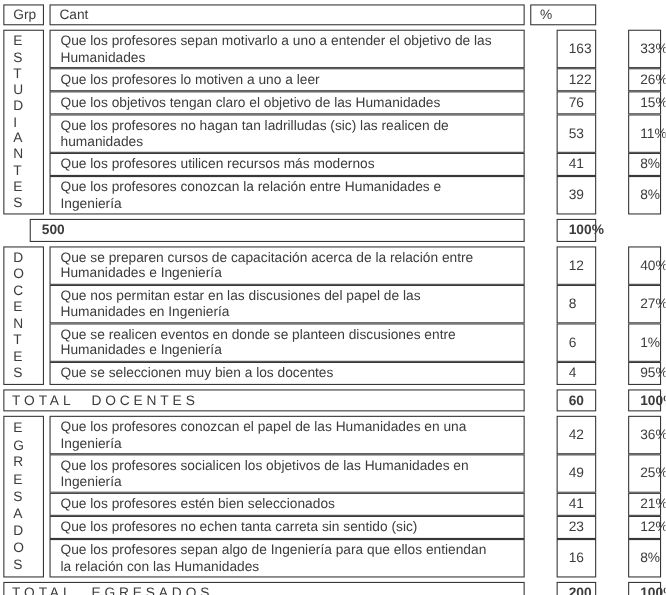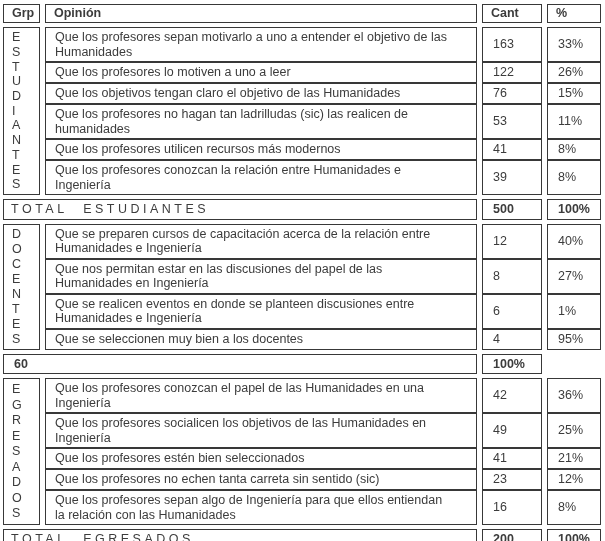--- a/index.html
+++ b/index.html
@@ -16,23 +16,23 @@
     margin-bottom:4px;
   }
   .band.total-band { grid-template-columns:474px 60px 54px; }
   .cell {
     box-sizing:border-box;
     border:1px solid #383838;
     background:#fff;
     display:flex; align-items:center;
     font-size:12.5px; line-height:14.5px;
   }
-  .hdr { font-weight:bold; min-height:19px; padding:1px 4px 1px 8px; }
+  .hdr { font-weight:normal; min-height:19px; padding:1px 4px 1px 8px; }
   .op  { padding:2px 24px 2px 9px; min-height:21px; }
-  .num { padding:2px 4px 2px 10px; min-height:21px; }
+  .num { padding:2px 4px 2px 10px; min-height:21px;margin-left:24px; }
   .vcell {
     flex-direction:column;
     justify-content:space-evenly;
     align-items:flex-start;
     padding:2px 2px 2px 8px;
   }
   .span6 .vcell { grid-row:1 / span 6; grid-column:1; }
   .span4 .vcell { grid-row:1 / span 4; grid-column:1; }
   .span5 .vcell { grid-row:1 / span 5; grid-column:1; }
   .subrow { display:contents; }
@@ -42,21 +42,20 @@
   }
   .total-band .num { min-height:19px;font-weight:bold; }
 </style>
 </head>
 <body>
 
 <div class="page">
 
   <div class="band">
     <div class="cell hdr">Grp</div>
-    <div class="cell hdr">Opinión</div>
     <div class="cell hdr">Cant</div>
     <div class="cell hdr">%</div>
   </div>
 
   <div class="band span6">
     <div class="cell vcell">
         <span>E</span>
         <span>S</span>
         <span>T</span>
         <span>U</span>
@@ -94,21 +93,20 @@
       <div class="cell num">8%</div>
     </div>
     <div class="subrow">
       <div class="cell op">Que los profesores conozcan la relación entre Humanidades e Ingeniería</div>
       <div class="cell num">39</div>
       <div class="cell num">8%</div>
     </div>
   </div>
 
   <div class="band total-band">
-    <div class="cell total-label">TOTAL ESTUDIANTES</div>
     <div class="cell num">500</div>
     <div class="cell num">100%</div>
   </div>
 
   <div class="band span4">
     <div class="cell vcell">
         <span>D</span>
         <span>O</span>
         <span>C</span>
         <span>E</span>
@@ -133,20 +131,21 @@
       <div class="cell num">1%</div>
     </div>
     <div class="subrow">
       <div class="cell op">Que se seleccionen muy bien a los docentes</div>
       <div class="cell num">4</div>
       <div class="cell num">95%</div>
     </div>
   </div>
 
   <div class="band total-band">
+    <div class="cell total-label">TOTAL DOCENTES</div>
     <div class="cell num">60</div>
     <div class="cell num">100%</div>
   </div>
 
   <div class="band span5">
     <div class="cell vcell">
         <span>E</span>
         <span>G</span>
         <span>R</span>
         <span>E</span>

